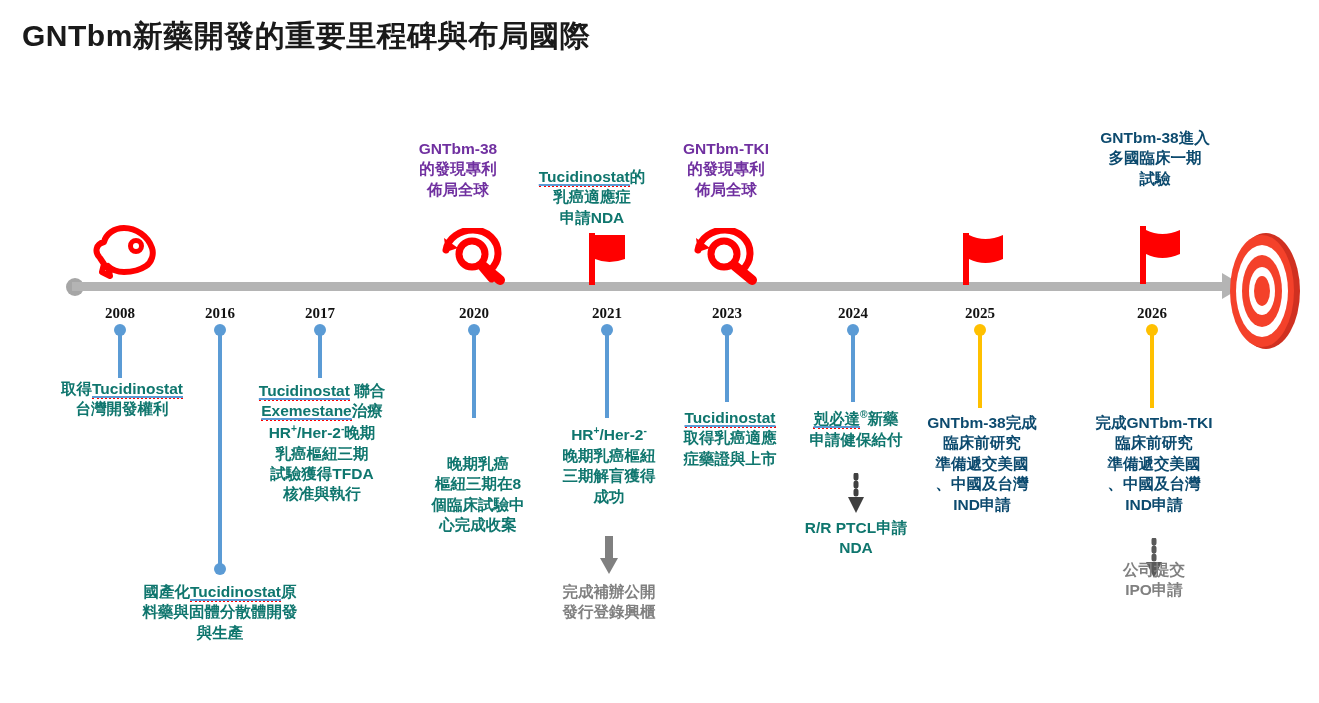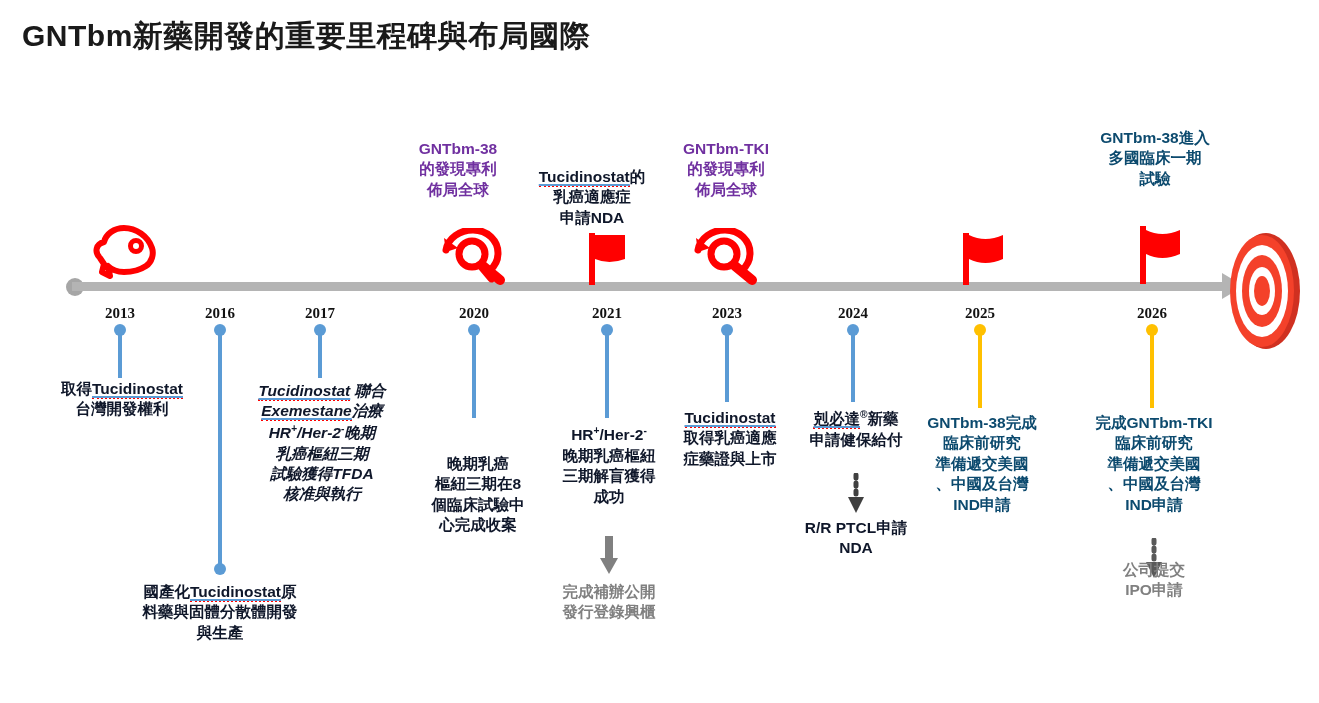--- a/index.html
+++ b/index.html
@@ -74,21 +74,21 @@
   
   .blk {
     position: absolute;
     transform: translateX(-50%);
     text-align: center;
     font-size: 15.5px;
     font-weight: bold;
     line-height: 1.32;
     white-space: pre-line;
   }
-  .blk.blue   { color: #0f172a; }
+  .blk.blue   { color: #0f766e; }
   .blk.purple { color: #7030a0; }
   .blk.magenta{ color: #0c4a6e; }
   .blk.gray   { color: #808080; font-weight: bold; }
 
   .spell {
     text-decoration: underline;
     text-decoration-color: #5b9bd5;
     text-decoration-thickness: 1.5px;
     text-underline-offset: 2px;
   }
@@ -112,21 +112,21 @@
 <body>
 
 <div id="stage">
 
   <div class="page-title">GNTbm新藥開發的重要里程碑與布局國際</div>
 
   <div class="axis-start-dot"></div>
   <div class="axis-line"></div>
   <div class="axis-arrow"></div>
 
-  <div class="year" style="left:120px">2013</div>
+  <div class="year" style="left:120px">2008</div>
   <div class="year" style="left:220px">2016</div>
   <div class="year" style="left:320px">2017</div>
   <div class="year" style="left:474px">2020</div>
   <div class="year" style="left:607px">2021</div>
   <div class="year" style="left:727px">2023</div>
   <div class="year" style="left:853px">2024</div>
   <div class="year" style="left:980px">2025</div>
   <div class="year" style="left:1152px">2026</div>
 
   <div class="icon" style="left:90px; top:222px; width:68px; height:62px;">
@@ -223,21 +223,21 @@
   <div class="stem" style="left:980px; top:330px; height:78px; background:#ffc000;"></div>
   <div class="stem-dot" style="left:980px; top:324px; background:#ffc000;"></div>
 
   <div class="stem" style="left:1152px; top:330px; height:78px; background:#ffc000;"></div>
   <div class="stem-dot" style="left:1152px; top:324px; background:#ffc000;"></div>
 
   <div class="blk blue" style="left:220px; top:582px; width:212px;">國產化<span class="spell spell-red">Tucidinostat</span>原<br>料藥與固體分散體開發<br>與生產</div>
 
   <div class="blk blue" style="left:122px; top:379px; width:176px;">取得<span class="spell spell-red">Tucidinostat</span><br>台灣開發權利</div>
 
-  <div class="blk blue" style="left:322px; top:381px; width:176px;font-style:italic;"><span class="spell spell-red">Tucidinostat</span> 聯合<br><span class="spell spell-red">Exemestane</span>治療<br>HR<sup>+</sup>/Her-2<sup>-</sup>晚期<br>乳癌樞紐三期<br>試驗獲得TFDA<br>核准與執行</div>
+  <div class="blk blue" style="left:322px; top:381px; width:176px;"><span class="spell spell-red">Tucidinostat</span> 聯合<br><span class="spell spell-red">Exemestane</span>治療<br>HR<sup>+</sup>/Her-2<sup>-</sup>晚期<br>乳癌樞紐三期<br>試驗獲得TFDA<br>核准與執行</div>
 
   <div class="blk blue" style="left:478px; top:448px; width:130px;margin-top:6px;">晚期乳癌<br>樞紐三期在8<br>個臨床試驗中<br>心完成收案</div>
 
   <div class="blk blue" style="left:609px; top:424px; width:134px;">HR<sup>+</sup>/Her-2<sup>-</sup><br>晚期乳癌樞紐<br>三期解盲獲得<br>成功</div>
   <div class="down-arrow" style="left:609px; top:536px;">
     <svg width="22" height="40" viewBox="0 0 22 40">
       <rect x="7" y="0" width="8" height="24" fill="#808080"></rect>
       <path d="M2 22 L11 38 L20 22 Z" fill="#808080"></path>
     </svg>
   </div>

